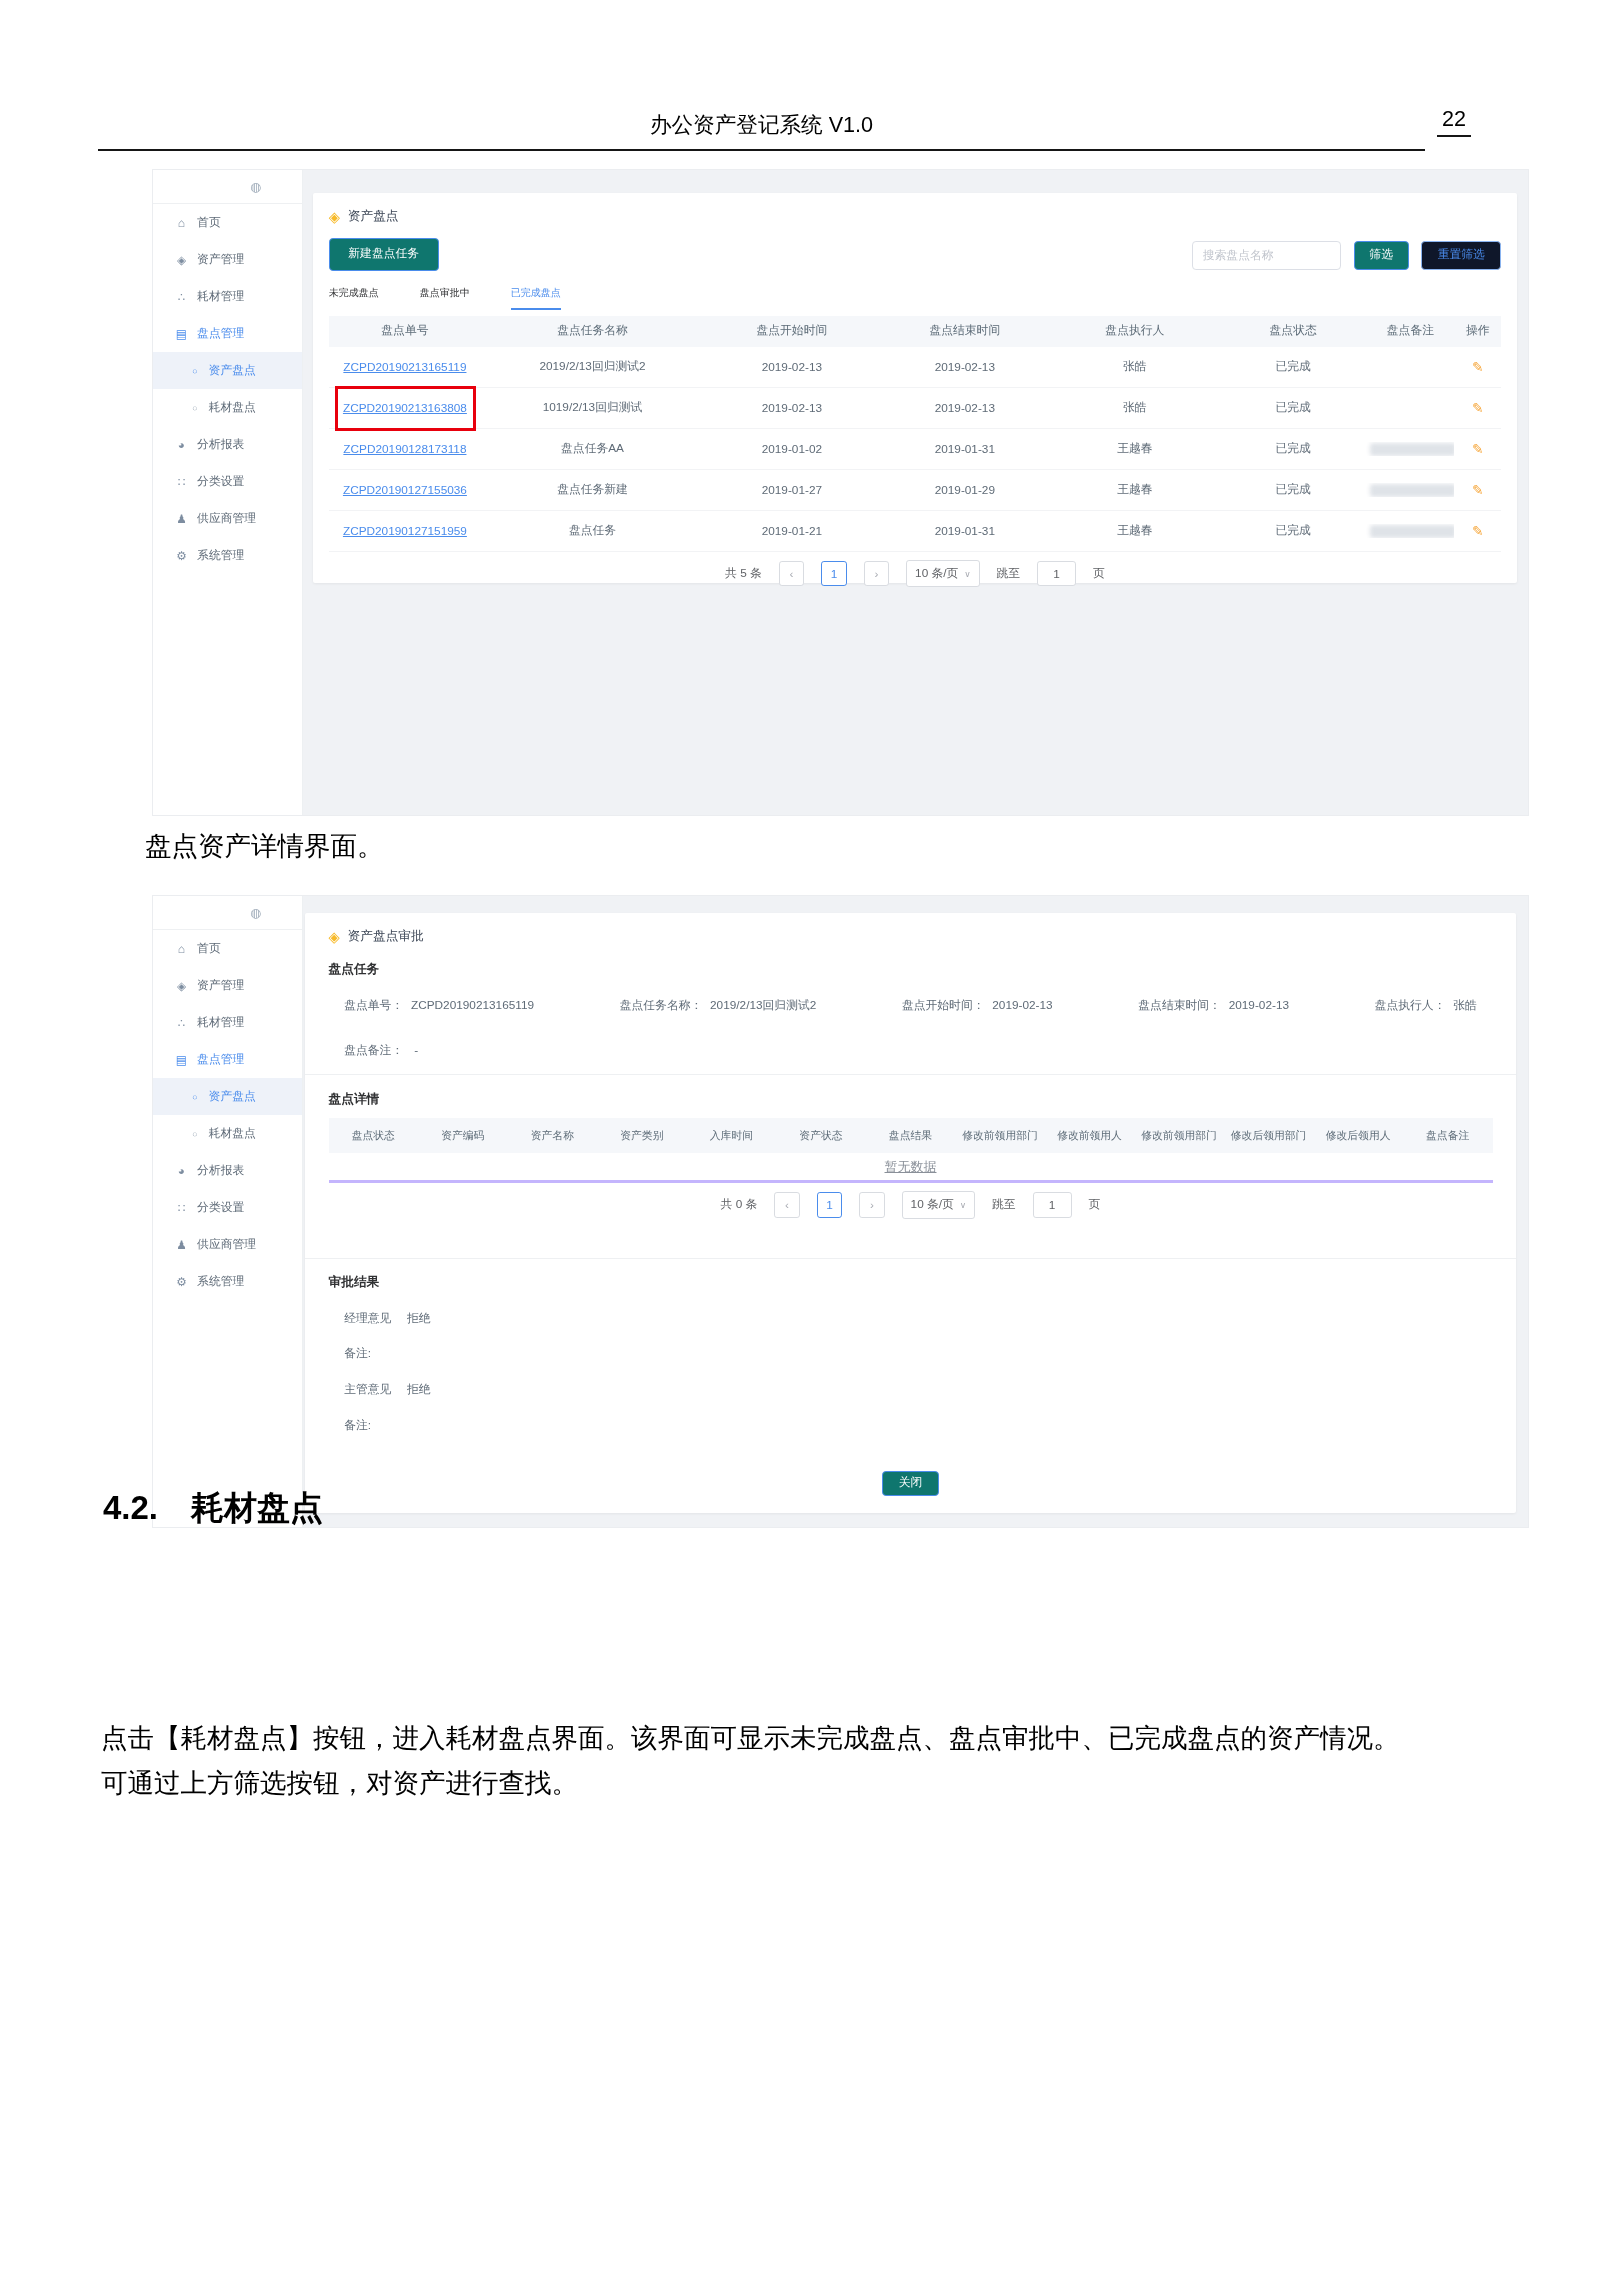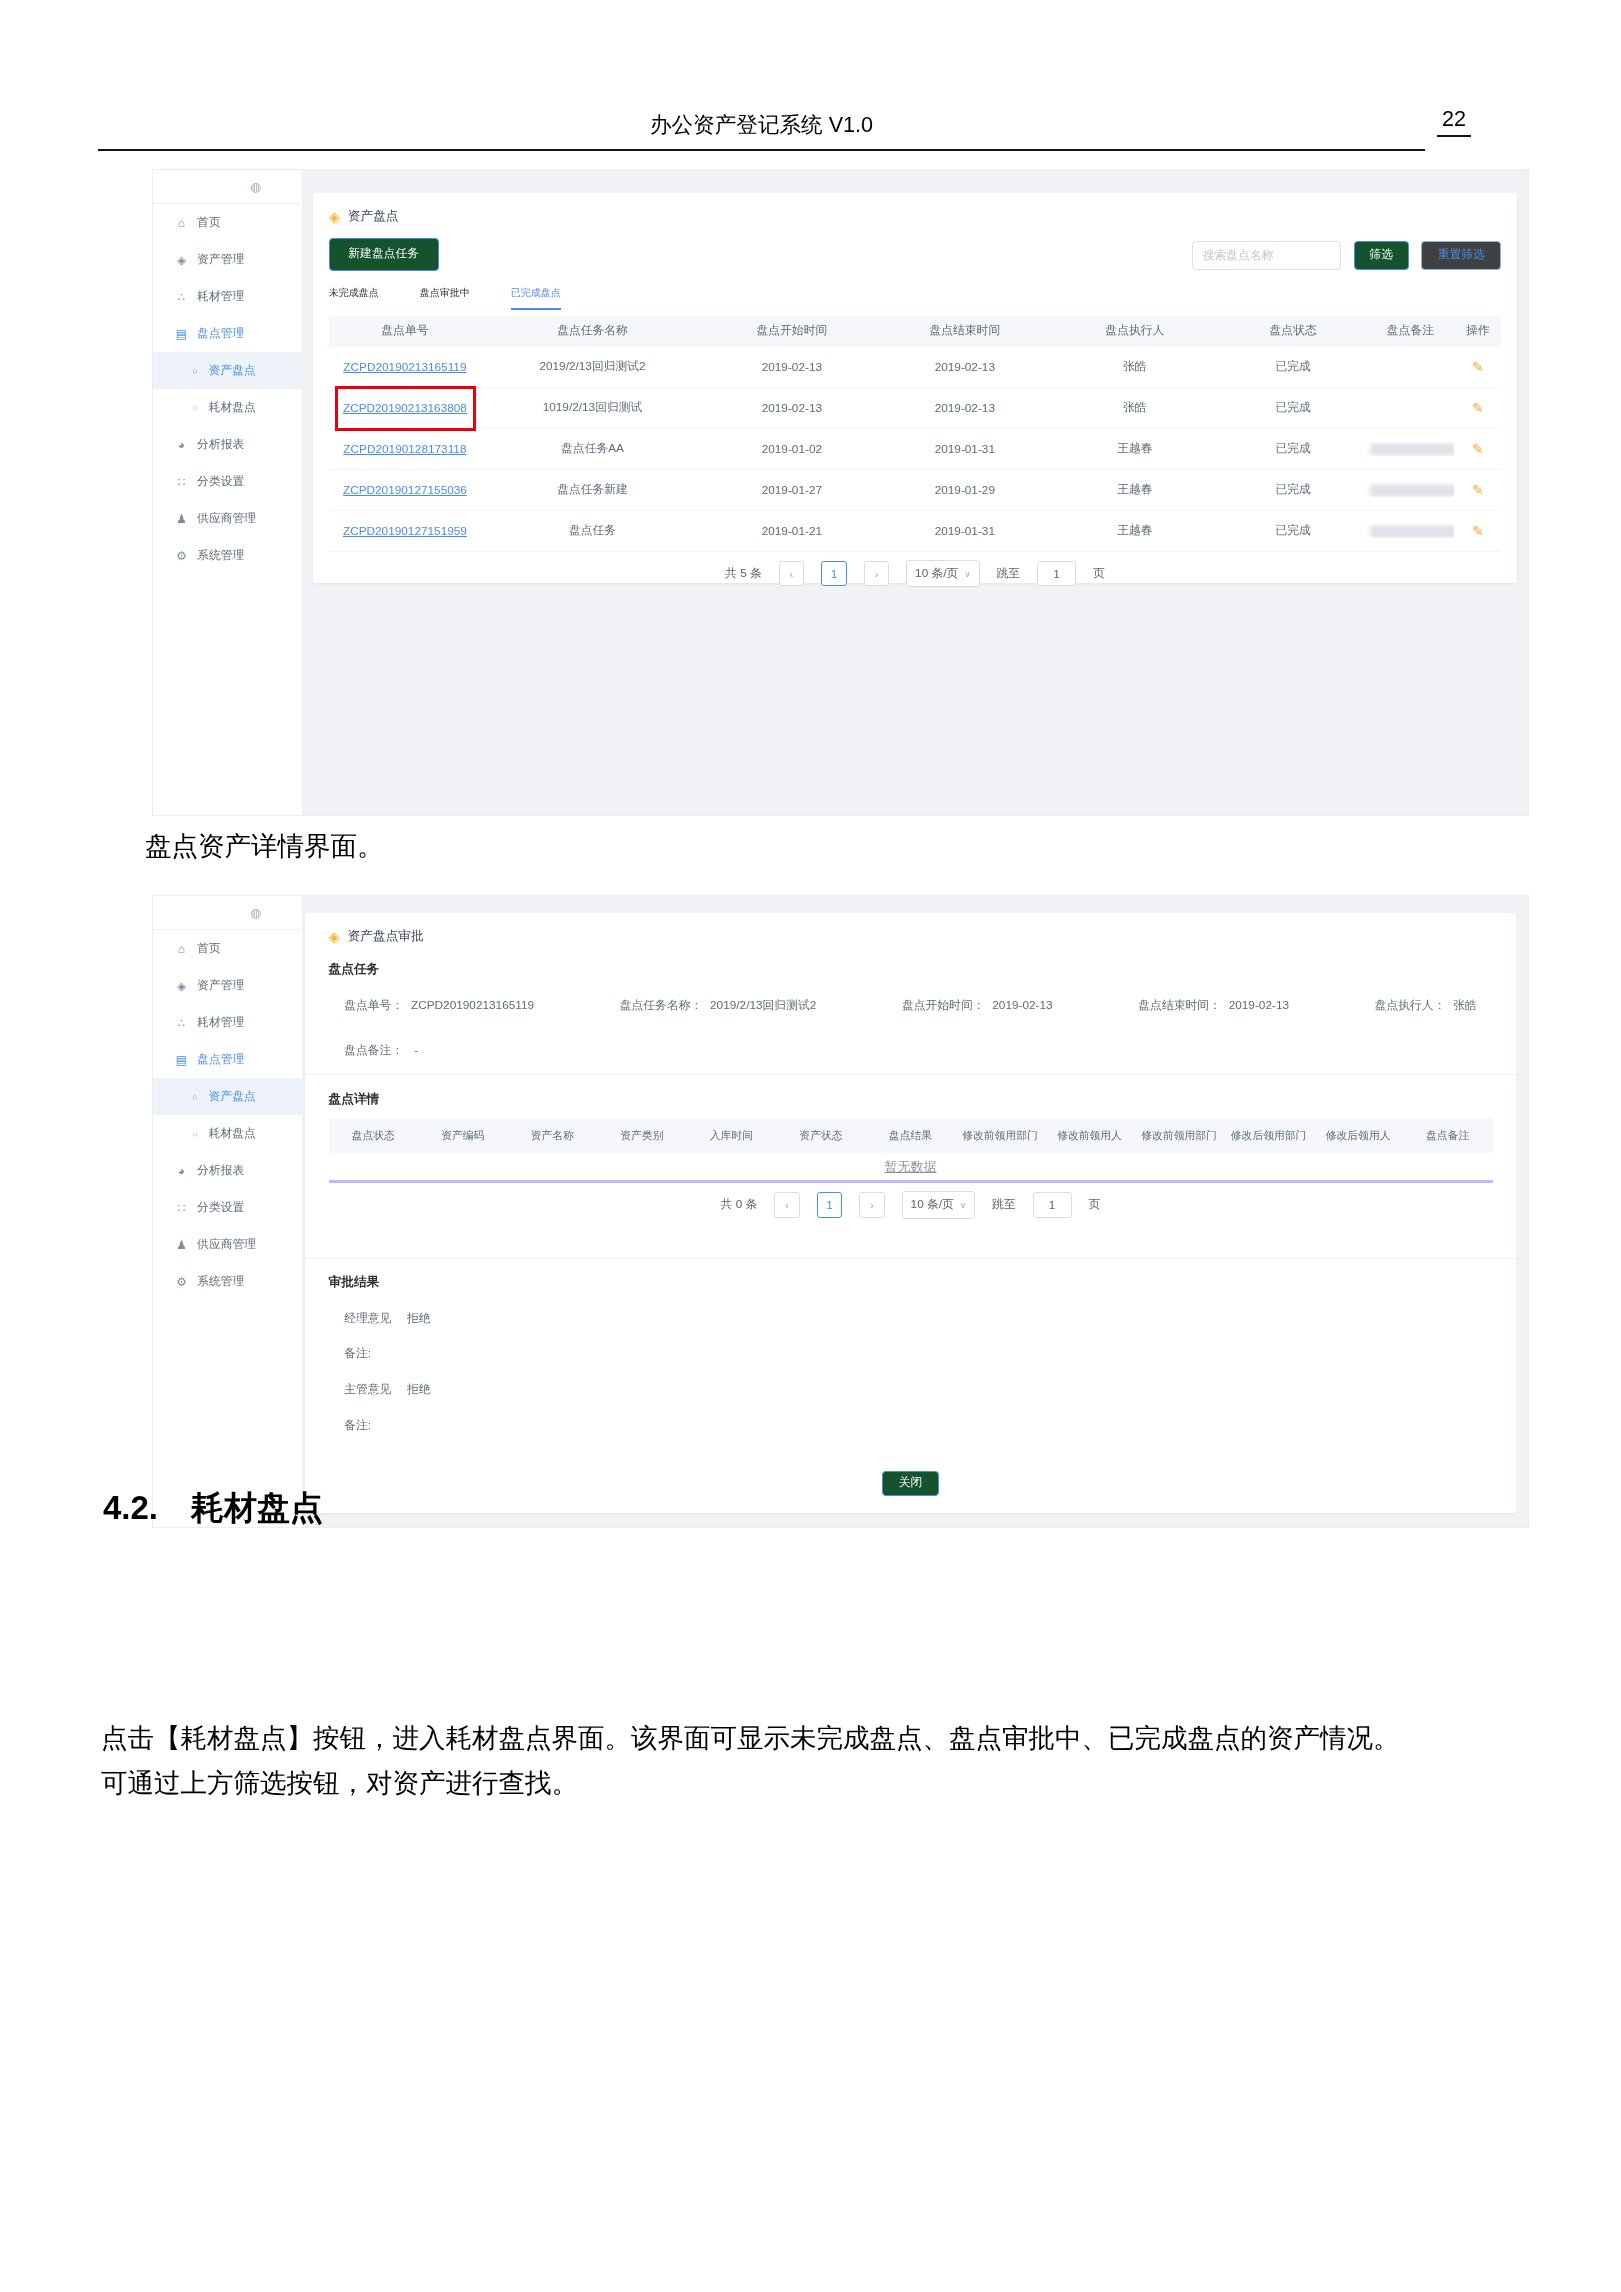--- a/index.html
+++ b/index.html
@@ -45,22 +45,22 @@
   .card{position:absolute;background:#fff;border-radius:2px;
         box-shadow:0 1px 2.9px rgba(0,0,0,.06);box-sizing:border-box;}
   #card1{left:160px;top:22.5px;width:1204px;height:390px;padding:15.7px 15.7px 0;}
   #card2{left:152px;top:16.7px;width:1211px;height:600px;padding:15.7px 23.5px 0;}
 
   .card-title{display:flex;align-items:center;gap:7.8px;font-size:12.7px;color:#3c4656;}
   .layers-icon{color:#f7ba2a;font-size:14.7px;}
 
   .btn{display:inline-flex;align-items:center;justify-content:center;border-radius:3.9px;
        font-size:11.8px;cursor:pointer;box-sizing:border-box;}
-  .btn-primary{background:#14532d;color:#fff;border:1px solid #4a8cec;}
-  .btn-outline{background:#404040;color:#4a8cec;border:1px solid #8ab4f0;}
+  .btn-primary{background:#0f766e;color:#fff;border:1px solid #4a8cec;}
+  .btn-outline{background:#0f172a;color:#4a8cec;border:1px solid #8ab4f0;}
   #new-task{width:110px;height:33px;margin-top:12.7px;}
 
   .toolbar{position:absolute;right:15.7px;top:48px;display:flex;gap:12.7px;align-items:center;}
   .search-input{width:149px;height:29px;border:1px solid #dcdfe6;border-radius:3.9px;
                 font-size:11.8px;padding:0 9.8px;color:#606266;box-sizing:border-box;outline:none;}
   .search-input::placeholder{color:#c0c4cc;}
   .btn-filter{width:55px;height:29px;}
   .btn-reset{width:80px;height:29px;}
 
   .tabs{display:flex;gap:41px;margin-top:11.8px;height:27.4px;font-size:10px;color:#303133;}

